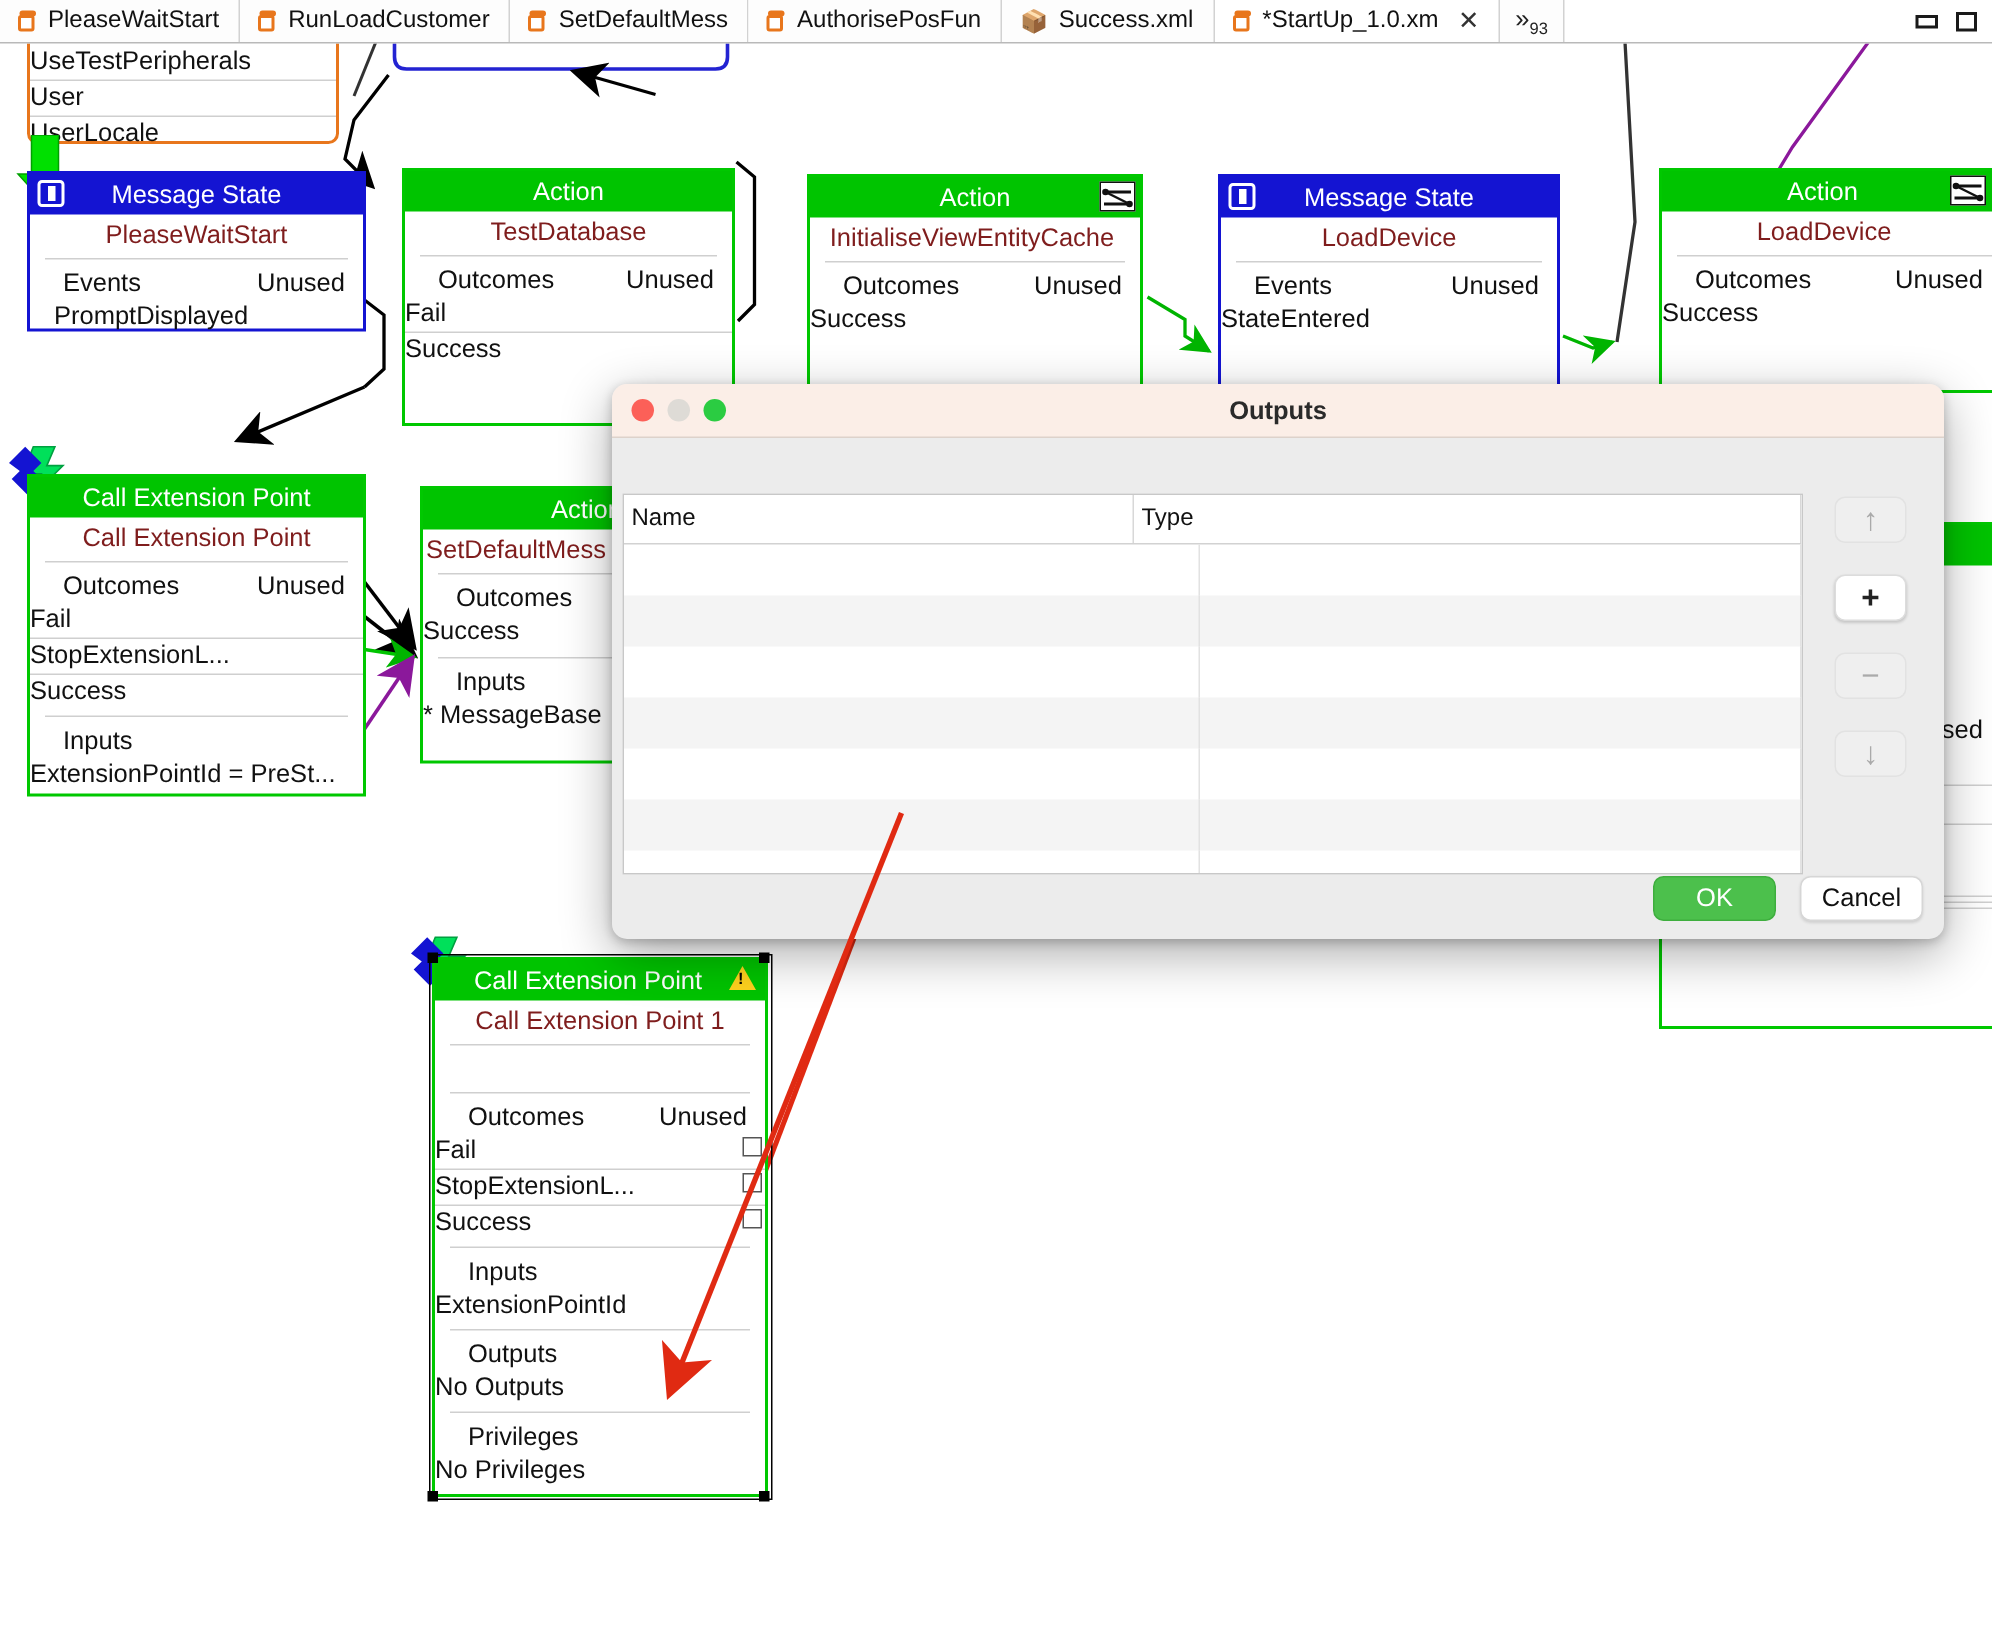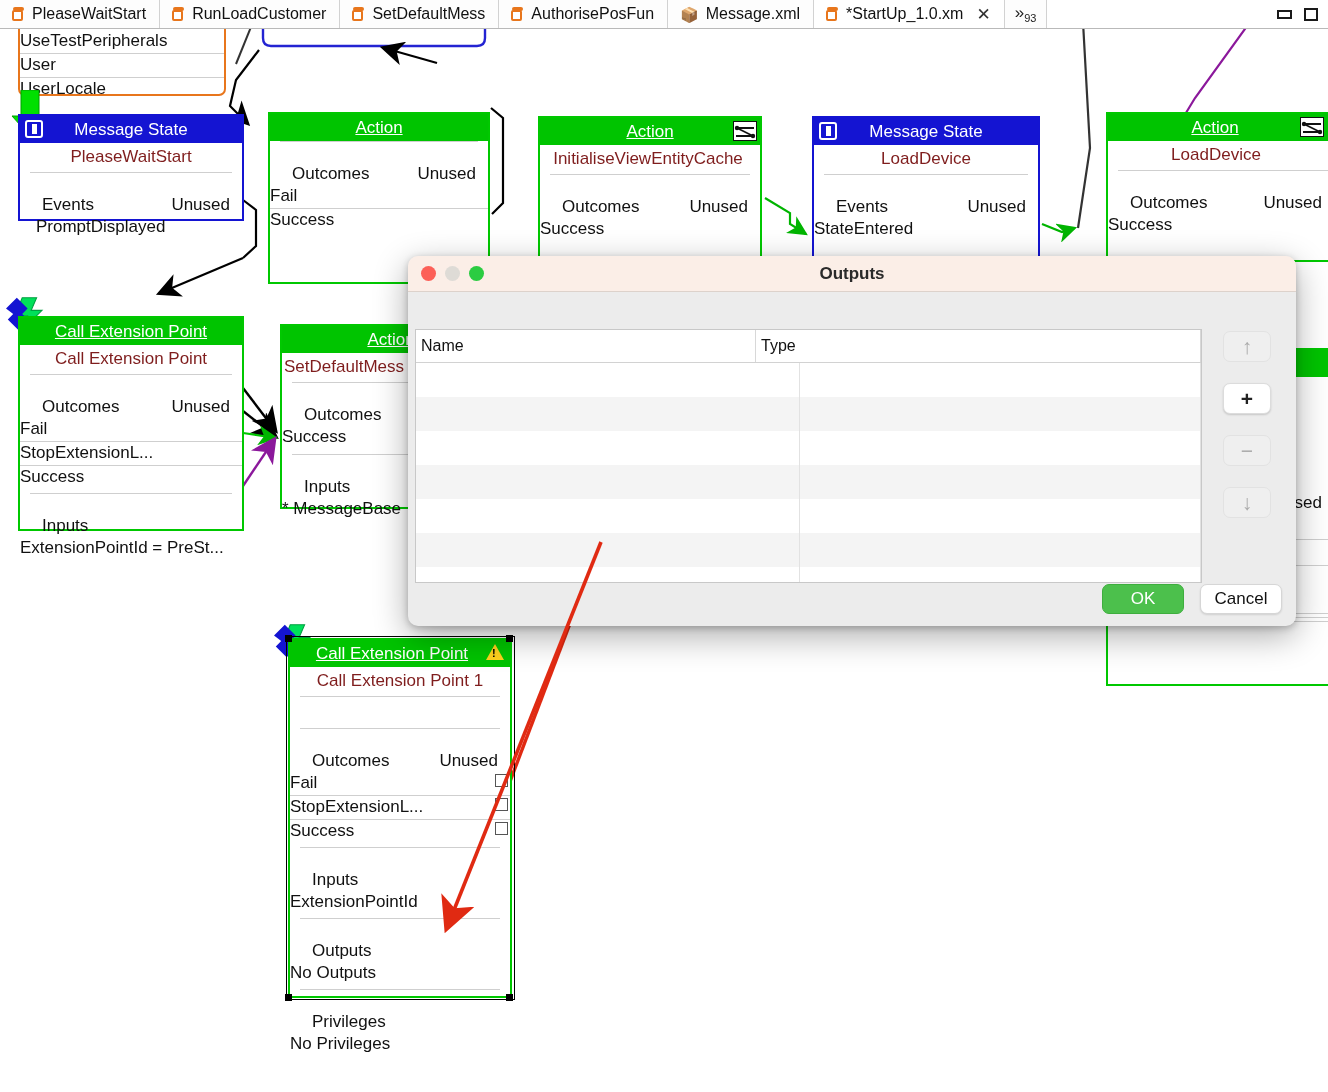--- a/index.html
+++ b/index.html
@@ -69,29 +69,29 @@
     font-size:17px;
     color:#000;
   }
   .node.green{border:2px solid #00c800;}
   .node.blue{border:2px solid #1414d2;}
   .node.orange{border:2px solid #e8761c;border-radius:7px;}
   .node .hdr{
     height:27px;line-height:27px;text-align:center;
     color:#ffffff;font-size:17px;position:relative;
   }
-  .node.green .hdr{background:#00c400;text-decoration:underline;}
+  .node.green .hdr{background:#00c400;}
   .node.blue .hdr{background:#1414d2;}
   .node .title{
     text-align:center;padding:4px 6px 5px;font-size:17px;color:#7f1d1d;
   }
   .sep{height:1px;background:#cfcfcf;margin:0 10px;}
   .secrow{
     display:flex;justify-content:space-between;
-    padding:6px 12px 1px 22px;font-size:17px;color:#111;margin-top:16px;
+    padding:6px 12px 1px 22px;font-size:17px;color:#111;
   }
   .secrow .lbl{}
   .secrow .right{}
   .item{
     padding:1px 2px 2px 2px;font-size:17px;color:#111;
     border-bottom:1px solid #cfcfcf;
     position:relative;
   }
   .item.nb{border-bottom:none;}
   .item .cb{
@@ -225,21 +225,21 @@
   </div>
   <div class="tab">
     <span class="tabicon">
         <span class="body"></span>
         <span class="lid"></span>
       </span>
     <span>AuthorisePosFun</span>
   </div>
   <div class="tab">
     <span class="pkgicon">📦</span>
-    <span>Message.xml</span>
+    <span>Success.xml</span>
   </div>
   <div class="tab active">
     <span class="tabicon">
         <span class="body"></span>
         <span class="lid"></span>
       </span>
     <span>*StartUp_1.0.xm</span>
     <span class="tabclose">✕</span>
   </div>
   <div class="tab overflow">
@@ -350,20 +350,21 @@
     <div class="secrow">
       <span>Inputs</span>
     </div>
     <div class="item nb" style="padding-left:0;">ExtensionPointId = PreSt...</div>
   </div>
 
   <div class="node green" style="left:268px;top:84px;width:222px;height:172px;">
     <div class="hdr">
       <span>Action</span>
     </div>
+    <div class="title">TestDatabase</div>
     <div class="sep"></div>
     <div class="secrow">
       <span>Outcomes</span>
       <span>Unused</span>
     </div>
     <div class="item" style="padding-left:0;">Fail</div>
     <div class="item nb" style="padding-left:0;">Success</div>
   </div>
 
   <div class="node green" style="left:280px;top:296px;width:222px;height:185px;">

